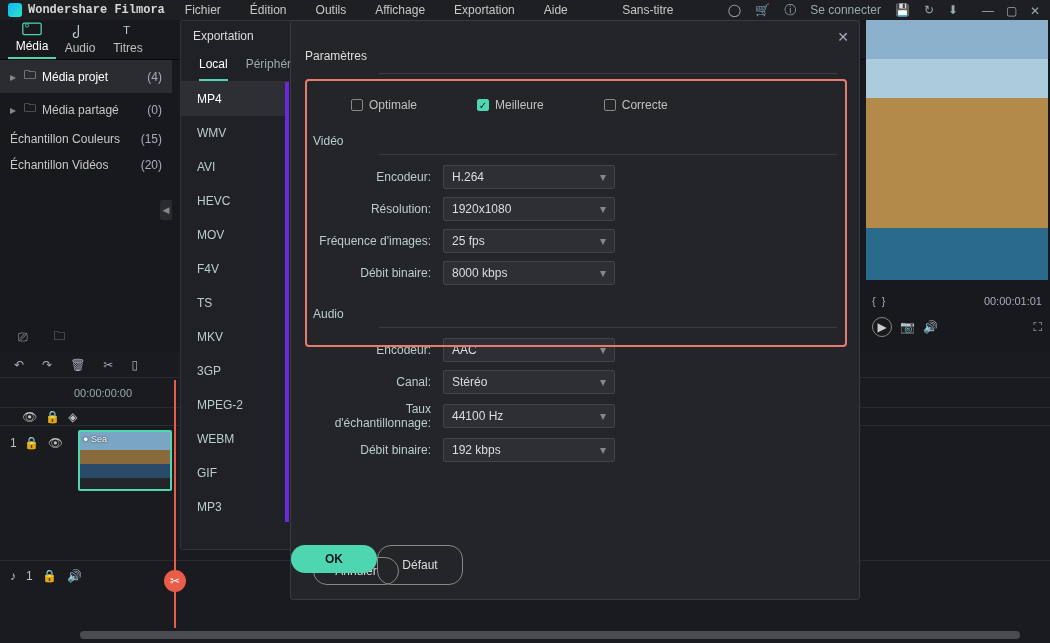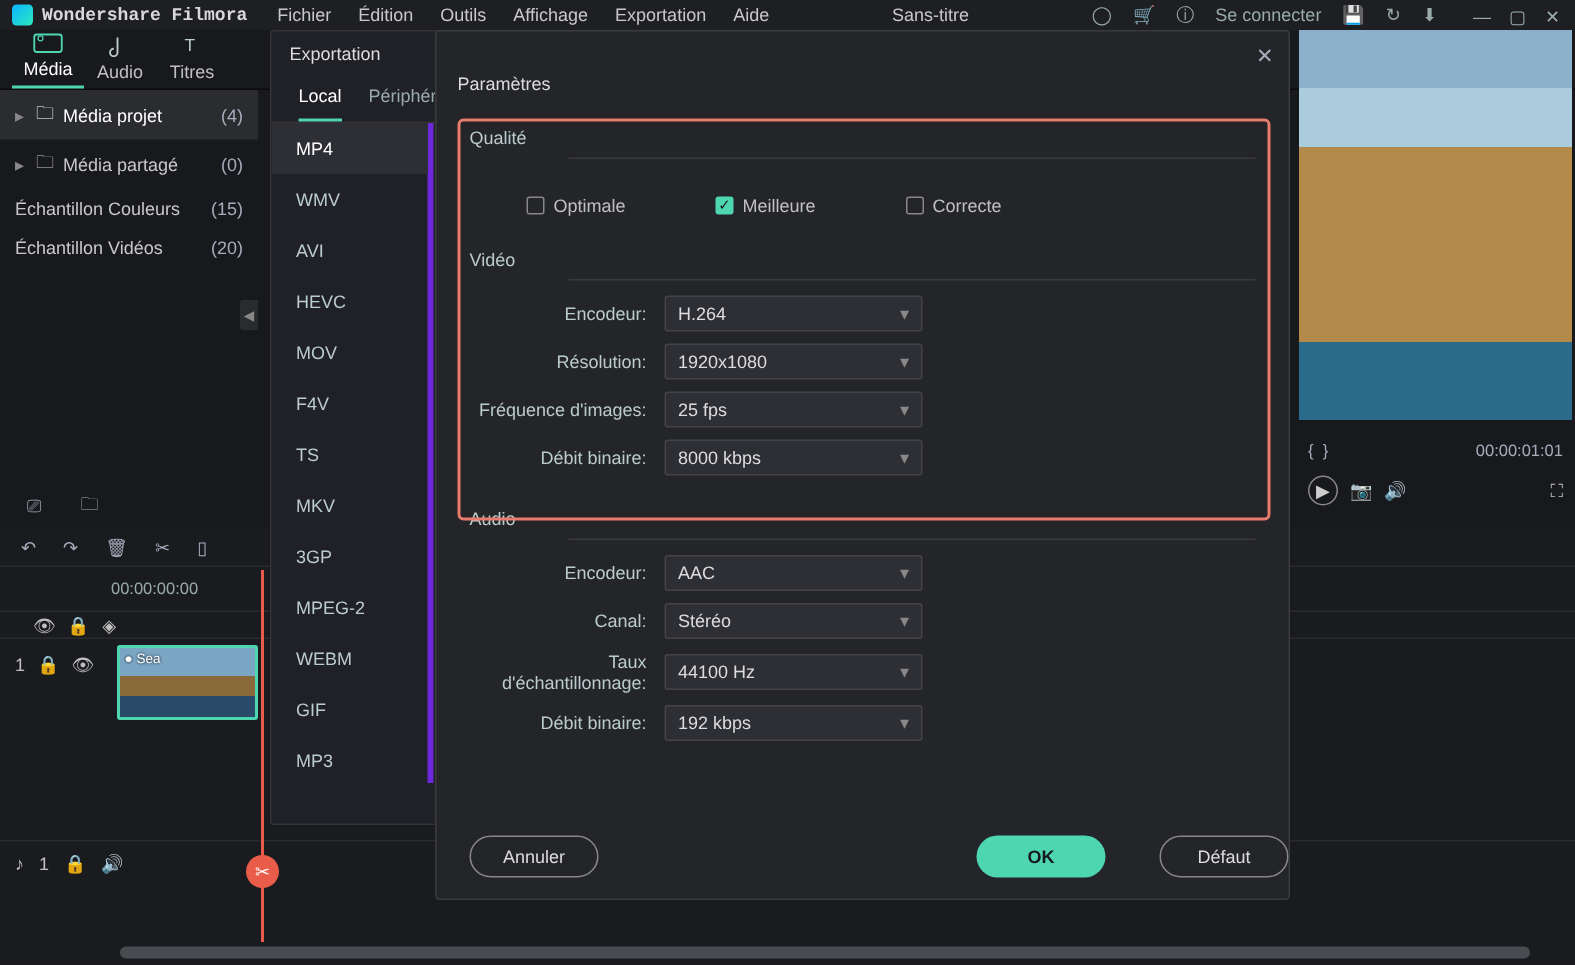--- a/index.html
+++ b/index.html
@@ -2,21 +2,21 @@
 <html><head>
 <meta charset="utf-8">
 <style>
 * { margin: 0; padding: 0; box-sizing: border-box; font-family: Arial, sans-serif; }
 body { width: 1050px; height: 643px; background: #18191c; color: #c0c0c0; font-size: 12px; overflow: hidden; position: relative; }
 
 
 .titlebar { height: 20px; display: flex; align-items: center; background: #1e1f23; padding-left: 8px; }
 .titlebar .logo { width: 14px; height: 14px; background: linear-gradient(135deg,#0ab5ff,#2ee8c0); border-radius: 3px; margin-right: 6px; }
 .titlebar .app-title { font-weight: bold; color: #d8d8d8; font-family: Liberation Mono, monospace; }
-.menubar { margin-left: 20px; display: flex; gap: 18px; }
+.menubar { margin-left: 20px; display: flex; gap: 29px; }
 .menubar span { color: #c8c8c8; cursor: pointer; }
 .titlebar .center-title { flex: 1; text-align: center; color: #c8c8c8; }
 .titlebar .right-icons { display: flex; gap: 14px; padding-right: 8px; align-items: center; }
 .titlebar .right-icons span { color: #9aa; }
 .win-btns { display: flex; gap: 12px; margin-left: 10px; }
 .win-btn { width: 12px; height: 12px; color: #aab; }
 
 
 .tabs-row { height: 40px; display: flex; align-items: flex-end; background: #18191c; border-bottom: 1px solid #0a0a0c; padding-left: 8px; }
 .tab-item { width: 48px; text-align: center; padding-bottom: 4px; cursor: pointer; }
@@ -34,21 +34,21 @@
 .left-bottom-icons { position: absolute; top: 262px; left: 0; width: 172px; height: 30px; display: flex; gap: 26px; padding-left: 18px; align-items: center; }
 
 
 .timeline-area { position: absolute; left: 0; right: 0; top: 352px; bottom: 0; background: #1a1b1f; }
 .tl-toolbar { height: 26px; display: flex; align-items: center; gap: 18px; padding-left: 14px; border-bottom: 1px solid #2a2b2f; }
 .tl-toolbar svg, .tl-toolbar span { color: #aab; }
 .tl-ruler { height: 30px; display: flex; align-items: center; padding-left: 80px; gap: 10px; border-bottom: 1px solid #2a2b2f; font-size: 11px; color: #9aa; }
 .tl-dots { height: 18px; display: flex; align-items: center; padding-left: 22px; gap: 8px; border-bottom: 1px solid #2a2b2f; }
 .tl-track-head { position: absolute; left: 0; width: 72px; height: 34px; display: flex; align-items: center; gap: 8px; padding-left: 10px; background: #1a1b1f; }
 .tl-video-row { height: 80px; position: relative; }
-.tl-clip { position: absolute; left: 78px; top: 4px; width: 94px; height: 50px; border: 2px solid #4ed6b1; border-radius: 2px; overflow: hidden; }
+.tl-clip { position: absolute; left: 78px; top: 4px; width: 94px; height: 61px; border: 2px solid #4ed6b1; border-radius: 2px; overflow: hidden; }
 .tl-clip .thumb { width: 100%; height: 46px; background: linear-gradient(#7aa6c4 40%, #8a6a3a 40% 70%, #2a4a6a 70%); }
 .tl-clip .bar { height: 14px; background: #242529; }
 .tl-clip .label { position: absolute; top: 2px; left: 3px; font-size: 9px; color: #fff; text-shadow: 0 0 2px #000; }
 .tl-audio-row { position: absolute; top: 560px; left: 0; right: 0; height: 30px; border-top: 1px solid #2a2b2f; }
 .tl-audio-head { display: flex; gap: 10px; align-items: center; padding-left: 10px; height: 30px; }
 .playhead { position: absolute; left: 174px; top: 380px; width: 2px; bottom: 15px; background: #e95c4a; z-index: 5; }
 .playhead .scissors { position: absolute; top: 190px; left: -10px; width: 22px; height: 22px; background: #e95c4a; border-radius: 50%; display: flex; align-items: center; justify-content: center; }
 .scrollbar-h { position: absolute; left: 80px; right: 30px; bottom: 4px; height: 8px; border-radius: 4px; background: #4a4b50; }
 
 
@@ -86,22 +86,22 @@
 .hr-line { height: 1px; background: #3a3b40; margin: 2px 22px 10px 88px; }
 .quality-row { display: flex; gap: 60px; padding: 8px 0 8px 60px; margin-top: 16px; }
 .chk { display: flex; align-items: center; gap: 6px; cursor: pointer; }
 .chk-box { width: 12px; height: 12px; border: 1px solid #888; border-radius: 2px; display: inline-flex; align-items: center; justify-content: center; }
 .chk-box.on { border-color: #4ed6b1; background: #4ed6b1; }
 .chk-box.on:after { content: "✓"; color: #18191c; font-size: 10px; }
 .form-row { display: flex; align-items: center; margin: 8px 22px; }
 .form-row label { width: 130px; text-align: right; padding-right: 12px; color: #bcc; }
 .select { width: 172px; height: 24px; background: #2e2f34; border: 1px solid #444; border-radius: 2px; display: flex; align-items: center; padding: 0 8px; cursor: pointer; color: #ddd; }
 .select .chev { margin-left: auto; color: #888; }
-.dlg2-buttons { position: absolute; left: 0; right: 0; bottom: 14px; display: flex; justify-content: flex-end; gap: 36px; }
-.btn-outline { width: 86px; height: 28px; border: 1.5px solid #888; border-radius: 14px; display: flex; align-items: center; justify-content: center; cursor: pointer; color: #ddd; }
+.dlg2-buttons { position: absolute; left: 0; right: 0; bottom: 14px; display: flex; justify-content: flex-start; }
+.btn-outline { width: 86px; height: 40px; border: 1.5px solid #888; border-radius: 14px; display: flex; align-items: center; justify-content: center; cursor: pointer; color: #ddd; }
 .btn-primary { width: 86px; height: 28px; background: #4ed6b1; color: #18191c; border-radius: 14px; display: flex; align-items: center; justify-content: center; font-weight: bold; cursor: pointer; }
 .btn-cancel { position: absolute; left: 22px; bottom: 14px; width: 86px; height: 28px; border: 1.5px solid #888; border-radius: 14px; display: flex; align-items: center; justify-content: center; cursor: pointer; color: #ddd; }
 
 .collapse-handle { position: absolute; left: 160px; top: 200px; width: 12px; height: 20px; background: #2a2b2f; border-radius: 2px 0 0 2px; display: flex; align-items: center; justify-content: center; z-index: 15; }
 
 svg { display: block; }
 </style>
 </head>
 <body>
 
@@ -290,21 +290,20 @@
     </div>
   </div>
 </div>
 
 <div class="dialog2">
   <div class="dlg2-title">Paramètres</div>
   <div class="dlg-close">✕</div>
 
   <div class="highlight-box"></div>
 
-  <div class="section-title"><span>Qualité</span></div>
   <div class="hr-line"></div>
   <div class="quality-row">
     <div class="chk">
         <span class="chk-box"></span>
         <span>Optimale</span>
       </div>
     <div class="chk">
         <span class="chk-box on"></span>
         <span>Meilleure</span>
       </div>

